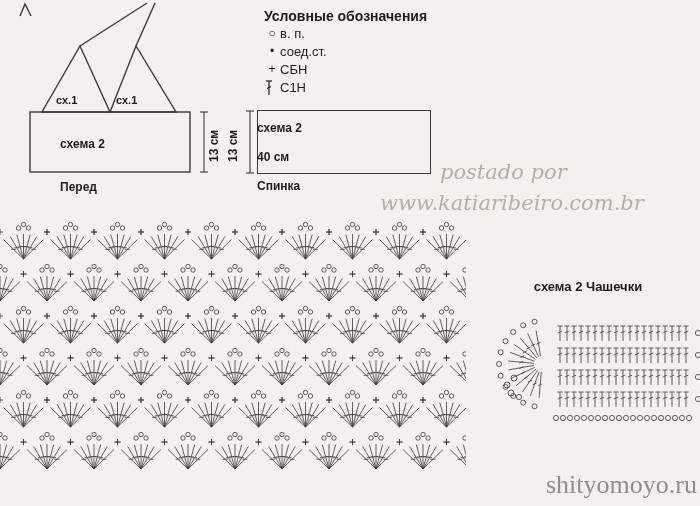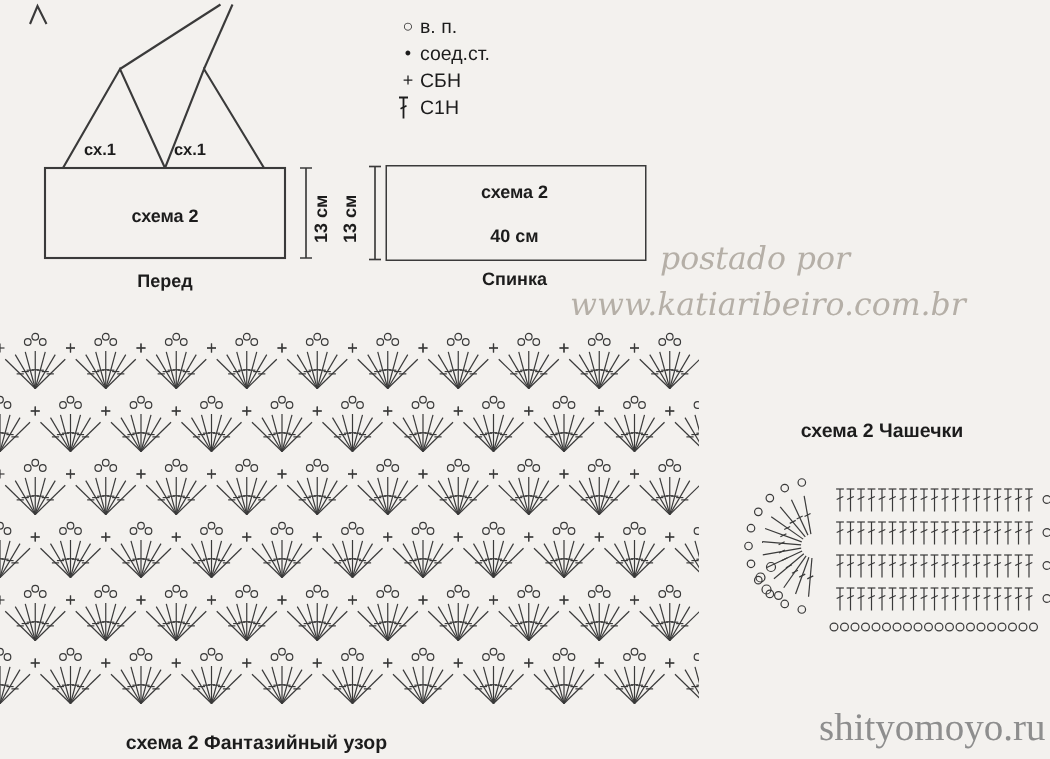--- a/index.html
+++ b/index.html
@@ -5,21 +5,21 @@
   html,body{margin:0;padding:0;}
   .page{
     position:relative;
     width:700px;height:506px;
     background:#f3f1ee;
     overflow:hidden;
     font-family:"Liberation Sans", sans-serif;
     color:#1c1c1c;
   }
   .abs{position:absolute;}
-  .lbl{font-size:12px;font-weight:bold;text-align:center;}
+  .lbl{font-size:12px;font-weight:bold;}
   .lbl-sm{font-size:11px;font-weight:bold;}
   .rot{transform:rotate(-90deg);transform-origin:0 0;white-space:nowrap;font-size:12px;font-weight:bold;}
   .legend-title{font-size:14px;font-weight:bold;white-space:nowrap;}
   .legend-item{display:flex;align-items:center;height:18px;font-size:13px;}
   .legend-glyph{display:inline-block;width:16px;text-align:center;font-size:12px;}
   .back-rect{border:1.4px solid #3a3a3a;}
   .watermark{font-family:"DejaVu Serif", serif;font-style:italic;color:#b5afa7;white-space:nowrap;}
   .corner-mark{font-family:"Liberation Serif", serif;color:#8e8e8e;font-size:26px;white-space:nowrap;}
   .caption{font-size:13px;font-weight:bold;text-align:center;white-space:nowrap;}
   svg{display:block;}
@@ -48,20 +48,21 @@
       <line x1="192" y1="172" x2="200" y2="172" stroke-width="1.1"></line>
     </g>
   </svg>
   <div class="abs lbl-sm" style="left:56px;top:94px;width:44px;">сх.1</div>
   <div class="abs lbl-sm" style="left:116px;top:94px;width:44px;">сх.1</div>
   <div class="abs lbl" style="left:60px;top:137px;width:100px;">схема 2</div>
   <div class="abs rot" style="left:207px;top:162px;">13 см</div>
   <div class="abs lbl" style="left:60px;top:180px;width:100px;">Перед</div>
 
   <div class="abs" style="left:264px;top:8px;">
+    <div class="legend-title">Условные обозначения</div>
     <div class="legend-item">
       <span class="legend-glyph">○</span>
       <span>в. п.</span>
     </div>
     <div class="legend-item">
       <span class="legend-glyph">•</span>
       <span>соед.ст.</span>
     </div>
     <div class="legend-item">
       <span class="legend-glyph">+</span>
@@ -1418,21 +1419,20 @@
         <line x1="477.6" y1="239.25" x2="482.4" y2="239.25" stroke="#3a3a3a" stroke-width="0.8"></line>
         <circle cx="465" cy="218" r="2.2" fill="none" stroke="#3a3a3a" stroke-width="0.8"></circle>
         <circle cx="470" cy="214.5" r="2.2" fill="none" stroke="#3a3a3a" stroke-width="0.8"></circle>
         <circle cx="475" cy="218" r="2.2" fill="none" stroke="#3a3a3a" stroke-width="0.8"></circle>
         <line x1="443.5" y1="222" x2="449.5" y2="222" stroke="#3a3a3a" stroke-width="0.8"></line>
         <line x1="446.5" y1="219" x2="446.5" y2="225" stroke="#3a3a3a" stroke-width="0.8"></line>
         <line x1="490.5" y1="222" x2="496.5" y2="222" stroke="#3a3a3a" stroke-width="0.8"></line>
         <line x1="493.5" y1="219" x2="493.5" y2="225" stroke="#3a3a3a" stroke-width="0.8"></line>
       </g>
     </svg>
-  <div class="abs caption" style="left:36px;top:487px;width:270px;">схема 2 Фантазийный узор</div>
 
   <div class="abs caption" style="left:488px;top:279px;width:200px;">схема 2 Чашечки</div>
   <svg class="abs" style="left:468px;top:292px;" width="232" height="150" viewBox="0 0 232 150">
       <g>
         <line x1="92" y1="34" x2="92" y2="49" stroke="#3a3a3a" stroke-width="0.8"></line>
         <line x1="89.4" y1="34" x2="94.6" y2="34" stroke="#3a3a3a" stroke-width="0.8"></line>
         <line x1="89.8" y1="41" x2="94.2" y2="39" stroke="#3a3a3a" stroke-width="0.8"></line>
         <line x1="99" y1="34" x2="99" y2="49" stroke="#3a3a3a" stroke-width="0.8"></line>
         <line x1="96.4" y1="34" x2="101.6" y2="34" stroke="#3a3a3a" stroke-width="0.8"></line>
         <line x1="96.8" y1="41" x2="101.2" y2="39" stroke="#3a3a3a" stroke-width="0.8"></line>

